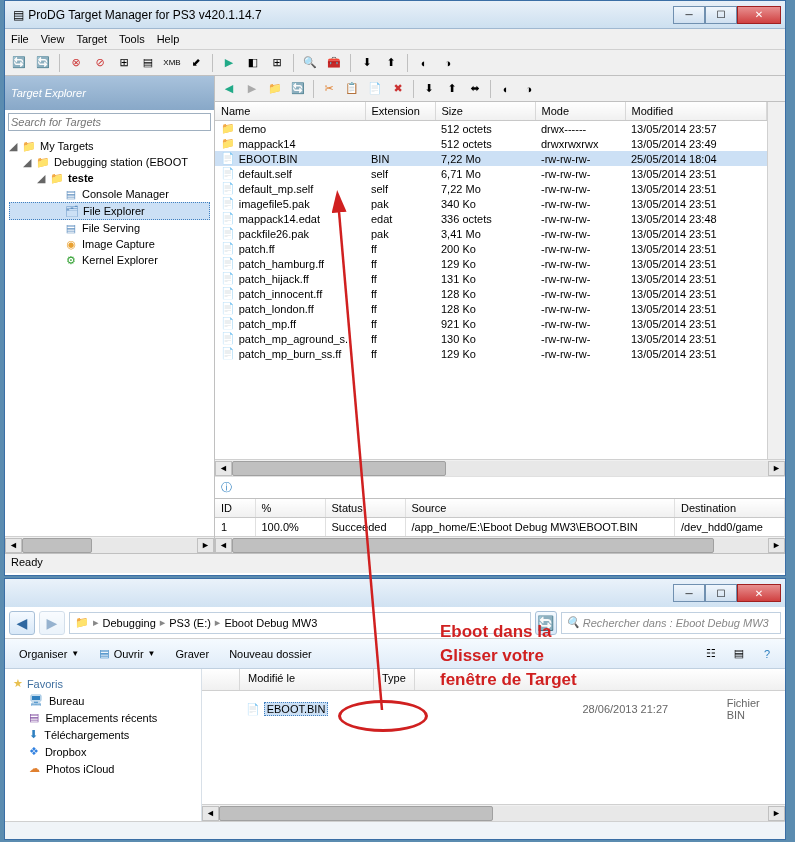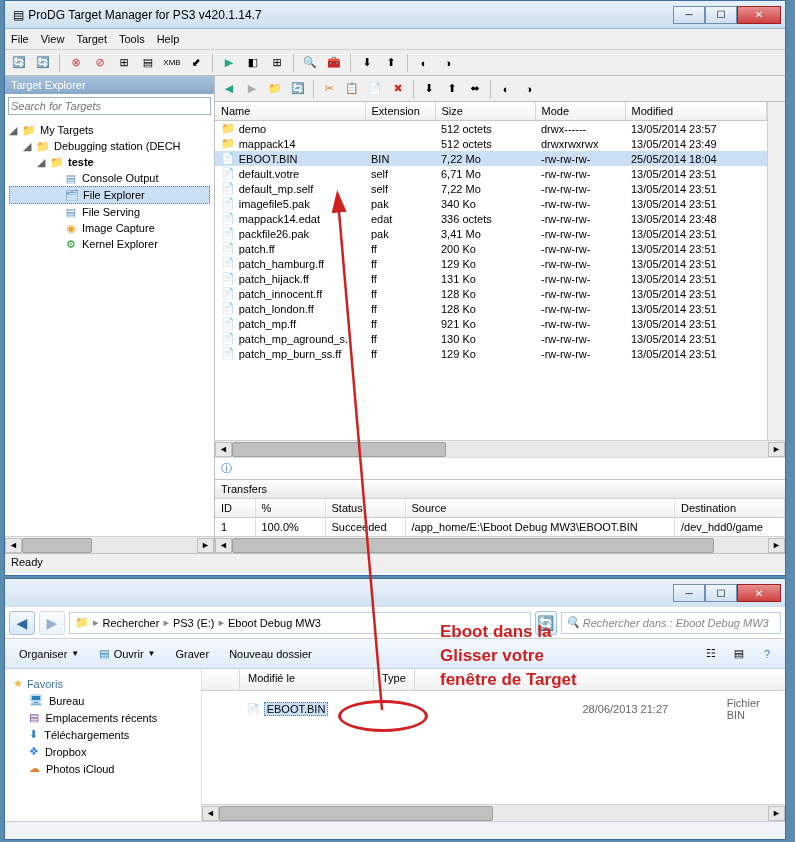--- a/index.html
+++ b/index.html
@@ -10,21 +10,21 @@
 .titlebar .title { flex: 1; color: #000; font-size: 12px; padding-left: 4px; display: flex; align-items: center; gap: 4px; }
 .winbtns { display: flex; gap: 0; }
 .winbtn { width: 32px; height: 18px; border: 1px solid #7090b0; background: linear-gradient(#f0f6fc,#d0e0f0); font-size: 10px; display: flex; align-items: center; justify-content: center; cursor: pointer; }
 .winbtn.close { background: linear-gradient(#e89090,#d04040); color: #fff; border-color: #a02020; width: 44px; }
 .menubar { background: #f0f0f0; height: 21px; display: flex; align-items: center; padding: 0 6px; gap: 12px; border-bottom: 1px solid #d0d0d0; }
 .menubar span { cursor: pointer; }
 .toolbar { background: #f0f0f0; height: 26px; display: flex; align-items: center; padding: 0 4px; gap: 4px; border-bottom: 1px solid #c0c0c0; }
 .tbtn { width: 20px; height: 20px; display: flex; align-items: center; justify-content: center; cursor: pointer; border: 1px solid transparent; }
 .tsep { width: 1px; height: 18px; background: #c0c0c0; margin: 0 2px; }
 
-.panel-title { background: linear-gradient(#a8c2dc,#88a8c8); color: #fff; font-size: 11px; padding: 3px 6px; }
+.panel-title { background: linear-gradient(#a8c2dc,#88a8c8); color: #fff; font-size: 11px; padding: 11px 6px; font-style: italic; }
 .body { display: flex; height: calc(100% - 97px); }
 .left-panel { width: 210px; border-right: 1px solid #c0c0c0; display: flex; flex-direction: column; }
 .searchbox { padding: 3px; }
 .searchbox input { width: 100%; border: 1px solid #a0b0c0; padding: 2px; font-size: 11px; font-style: italic; color: #888; }
 .tree { flex: 1; padding: 4px; overflow: auto; }
 .tree-item { display: flex; align-items: center; padding: 1px 0; cursor: pointer; white-space: nowrap; }
 .tree-item.selected { background: #cce0f5; border: 1px dotted #4080c0; }
 .tree-arrow { width: 12px; display: inline-block; color: #666; }
 .tree-icon { width: 16px; height: 14px; display: inline-flex; align-items: center; justify-content: center; margin-right: 3px; }
 .folder-ic { color: #e8c050; }
@@ -136,31 +136,31 @@
       <div class="searchbox"><input placeholder="Search for Targets" style=""></div>
       <div class="tree">
         <div class="tree-item">
             <span class="tree-arrow">◢</span>
             <span class="tree-icon folder-ic">📁</span>
             <span>My Targets</span>
           </div>
         <div class="tree-item pad1">
             <span class="tree-arrow">◢</span>
             <span class="tree-icon folder-ic">📁</span>
-            <span>Debugging station (DECH</span>
+            <span>Debugging station (EBOOT</span>
           </div>
         <div class="tree-item pad2">
             <span class="tree-arrow">◢</span>
             <span class="tree-icon folder-ic">📁</span>
             <b>teste</b>
           </div>
         <div class="tree-item pad3">
             <span class="tree-arrow"></span>
             <span class="tree-icon file-ic">▤</span>
-            <span>Console Output</span>
+            <span>Console Manager</span>
           </div>
         <div class="tree-item pad3 selected">
             <span class="tree-arrow"></span>
             <span class="tree-icon file-ic">🗂</span>
             <span>File Explorer</span>
           </div>
         <div class="tree-item pad3">
             <span class="tree-arrow"></span>
             <span class="tree-icon file-ic">▤</span>
             <span>File Serving</span>
@@ -250,21 +250,21 @@
                   </td>
                   <td>BIN</td>
                   <td>7,22 Mo</td>
                   <td>-rw-rw-rw-</td>
                   <td>25/05/2014 18:04</td>
                 </tr>
                 <tr>
                   <td>
                     <div class="file-name-cell">
                       <span style="color:#888">📄</span>
-                      <span>default.votre</span>
+                      <span>default.self</span>
                     </div>
                   </td>
                   <td>self</td>
                   <td>6,71 Mo</td>
                   <td>-rw-rw-rw-</td>
                   <td>13/05/2014 23:51</td>
                 </tr>
                 <tr>
                   <td>
                     <div class="file-name-cell">
@@ -418,21 +418,20 @@
           <div class="arr">◄</div>
           <div class="track">
             <div class="thumb"></div>
           </div>
           <div class="arr">►</div>
         </div>
       <div class="statusline">
         <span style="color:#3080c0">ⓘ</span>
       </div>
       <div class="transfers-panel">
-        <div class="transfers-title">Transfers</div>
         <table class="ttable">
           <thead>
               <tr>
             <th style="width:40px">ID</th>
             <th style="width:70px">%</th>
             <th style="width:80px">Status</th>
             <th>Source</th>
             <th style="width:110px">Destination</th>
           </tr>
             </thead>
@@ -467,21 +466,21 @@
       <div class="winbtn">☐</div>
       <div class="winbtn close">✕</div>
     </div>
   </div>
   <div class="exp-nav">
     <div class="navbtn">◀</div>
     <div class="navbtn" style="opacity:.5">▶</div>
     <div class="breadcrumb">
       <span class="tree-icon folder-ic">📁</span>
       <span class="sep">▸</span>
-      <span class="crumb">Rechercher</span>
+      <span class="crumb">Debugging</span>
         <span class="sep">▸</span>
       <span class="crumb">PS3 (E:)</span>
         <span class="sep">▸</span>
       <span class="crumb">Eboot Debug MW3</span>
     </div>
     <div class="navbtn" style="width:22px">🔄</div>
     <div class="searchbox2">
       <span>🔍</span>&nbsp;
       <span>Rechercher dans : Eboot Debug MW3</span>
     </div>

